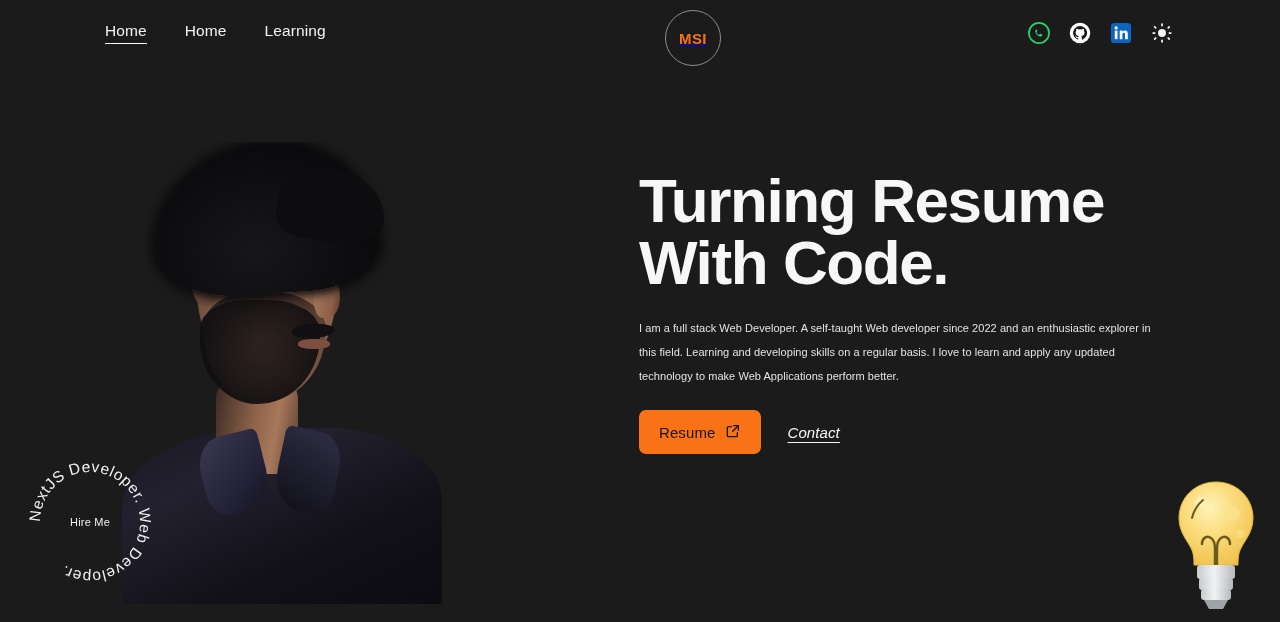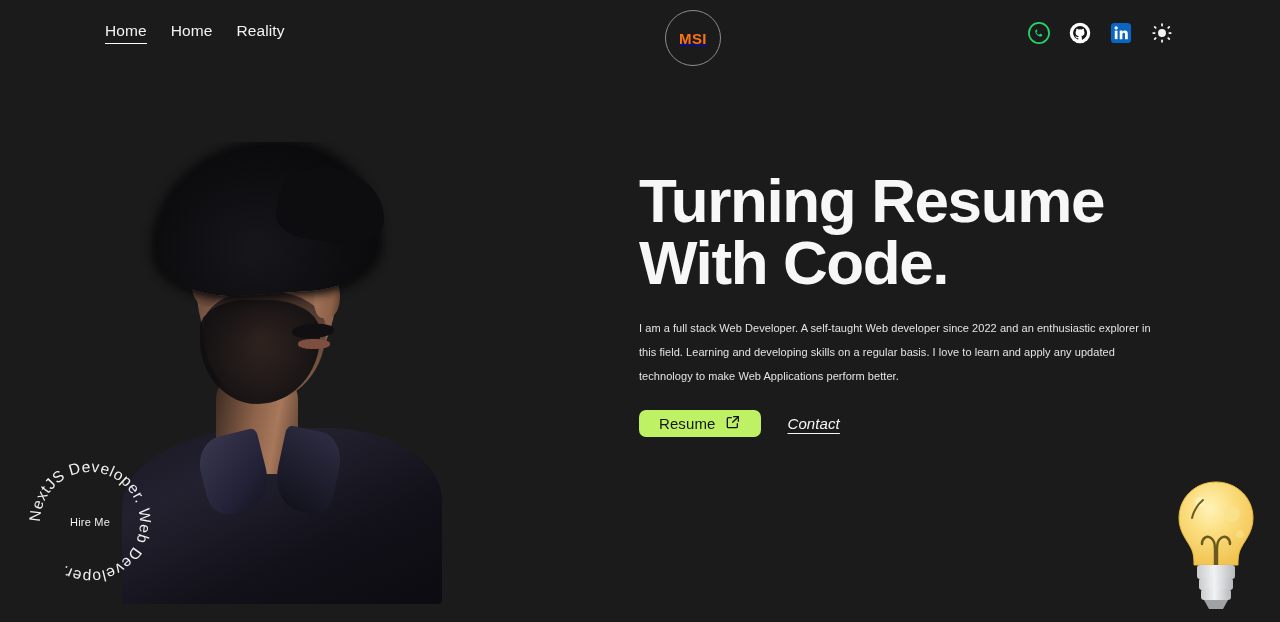--- a/index.html
+++ b/index.html
@@ -27,21 +27,21 @@
     display: flex;
     align-items: center;
     z-index: 30;
   }
 
   .nav {
     position: absolute;
     left: 105px;
     top: 22px;
     display: flex;
-    gap: 24px;
+    gap: 38px;
     align-items: baseline;
   }
 
   .nav-link {
     font-size: 15.5px;
     color: #f2f2f2;
     text-decoration: none;
     letter-spacing: 0.1px;
     cursor: pointer;
     padding-bottom: 3px;
@@ -286,23 +286,23 @@
     letter-spacing: 0.05px;
   }
 
   .cta-row {
     margin-top: 22px;
     display: flex;
     align-items: center;
     gap: 26px;
   }
   .btn-resume {
-    height: 27px;
+    height: 44px;
     padding: 0 20px;
-    background: #bef264;
+    background: #f97316;
     color: #151515;
     border: none;
     border-radius: 7px;
     font-size: 15px;
     font-family: "Liberation Sans", sans-serif;
     display: inline-flex;
     align-items: center;
     gap: 10px;
     cursor: pointer;
     letter-spacing: 0.1px;
@@ -332,21 +332,21 @@
   }
 </style>
 </head>
 <body>
 
 <div class="header">
 
   <nav class="nav">
     <a class="nav-link active" href="#">Home</a>
     <a class="nav-link" href="#">Home</a>
-    <a class="nav-link" href="#">Reality</a>
+    <a class="nav-link" href="#">Learning</a>
   </nav>
 
   <a class="logo" href="#">
     <span class="logo-text">MSI</span>
   </a>
 
   <div class="socials">
 
     <button class="soc-btn" title="WhatsApp">
       <span>

